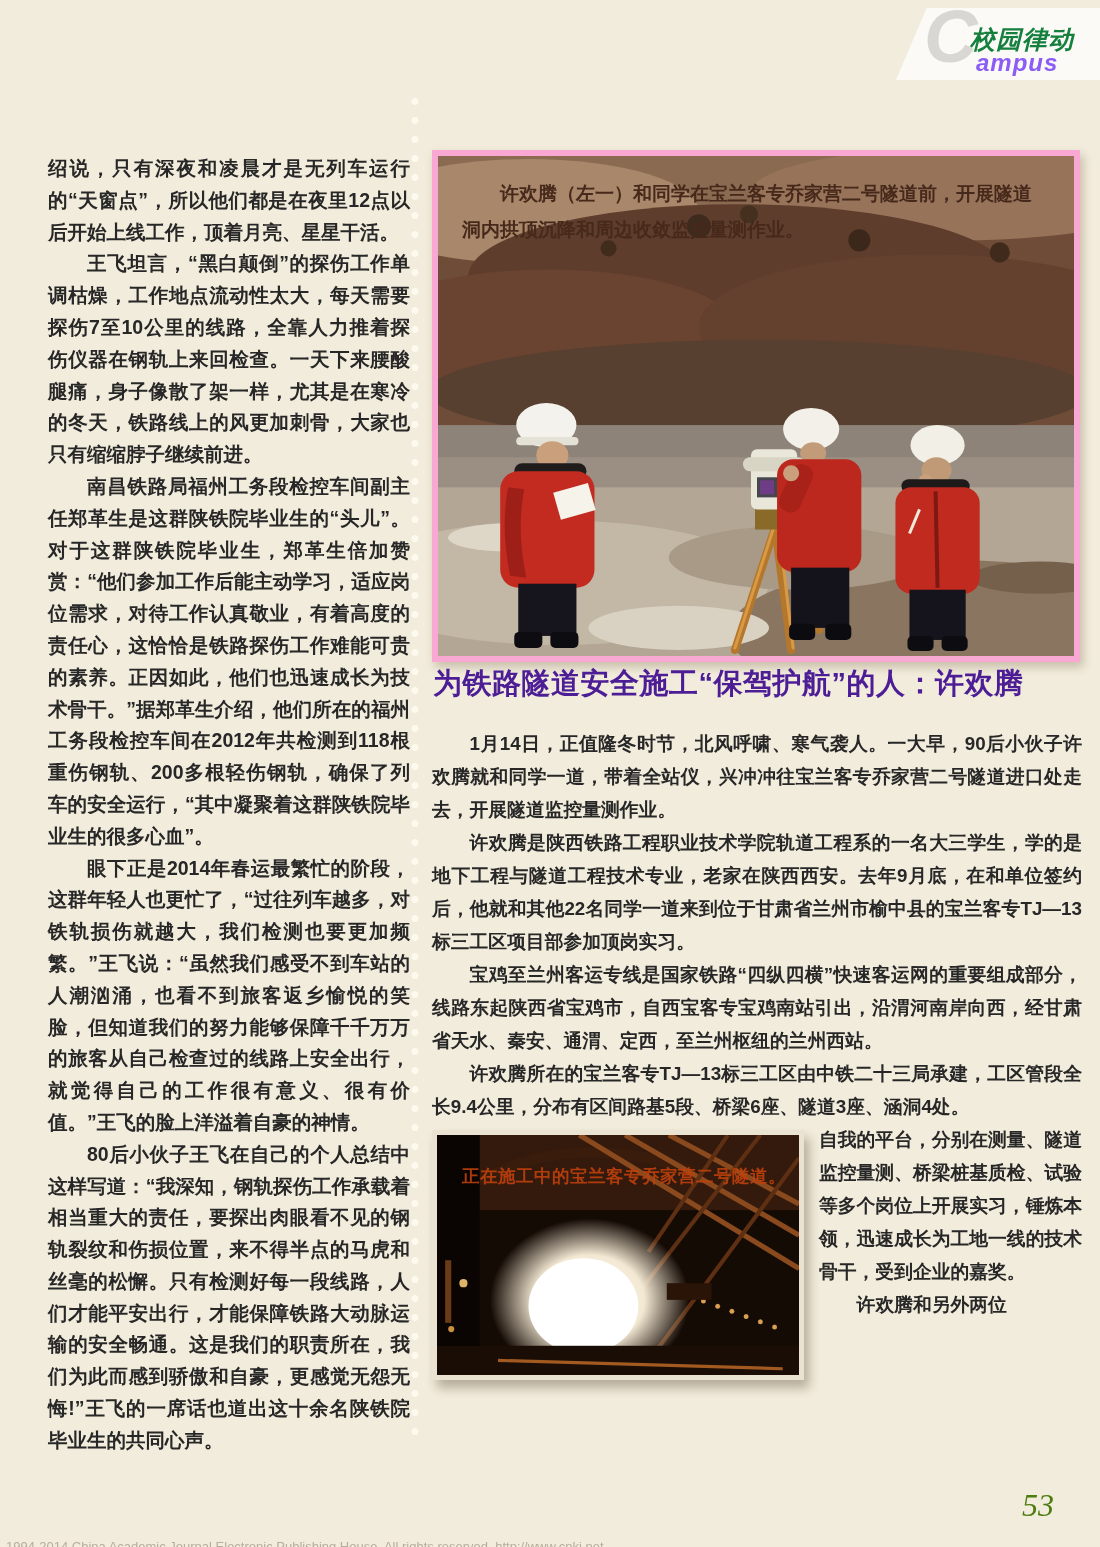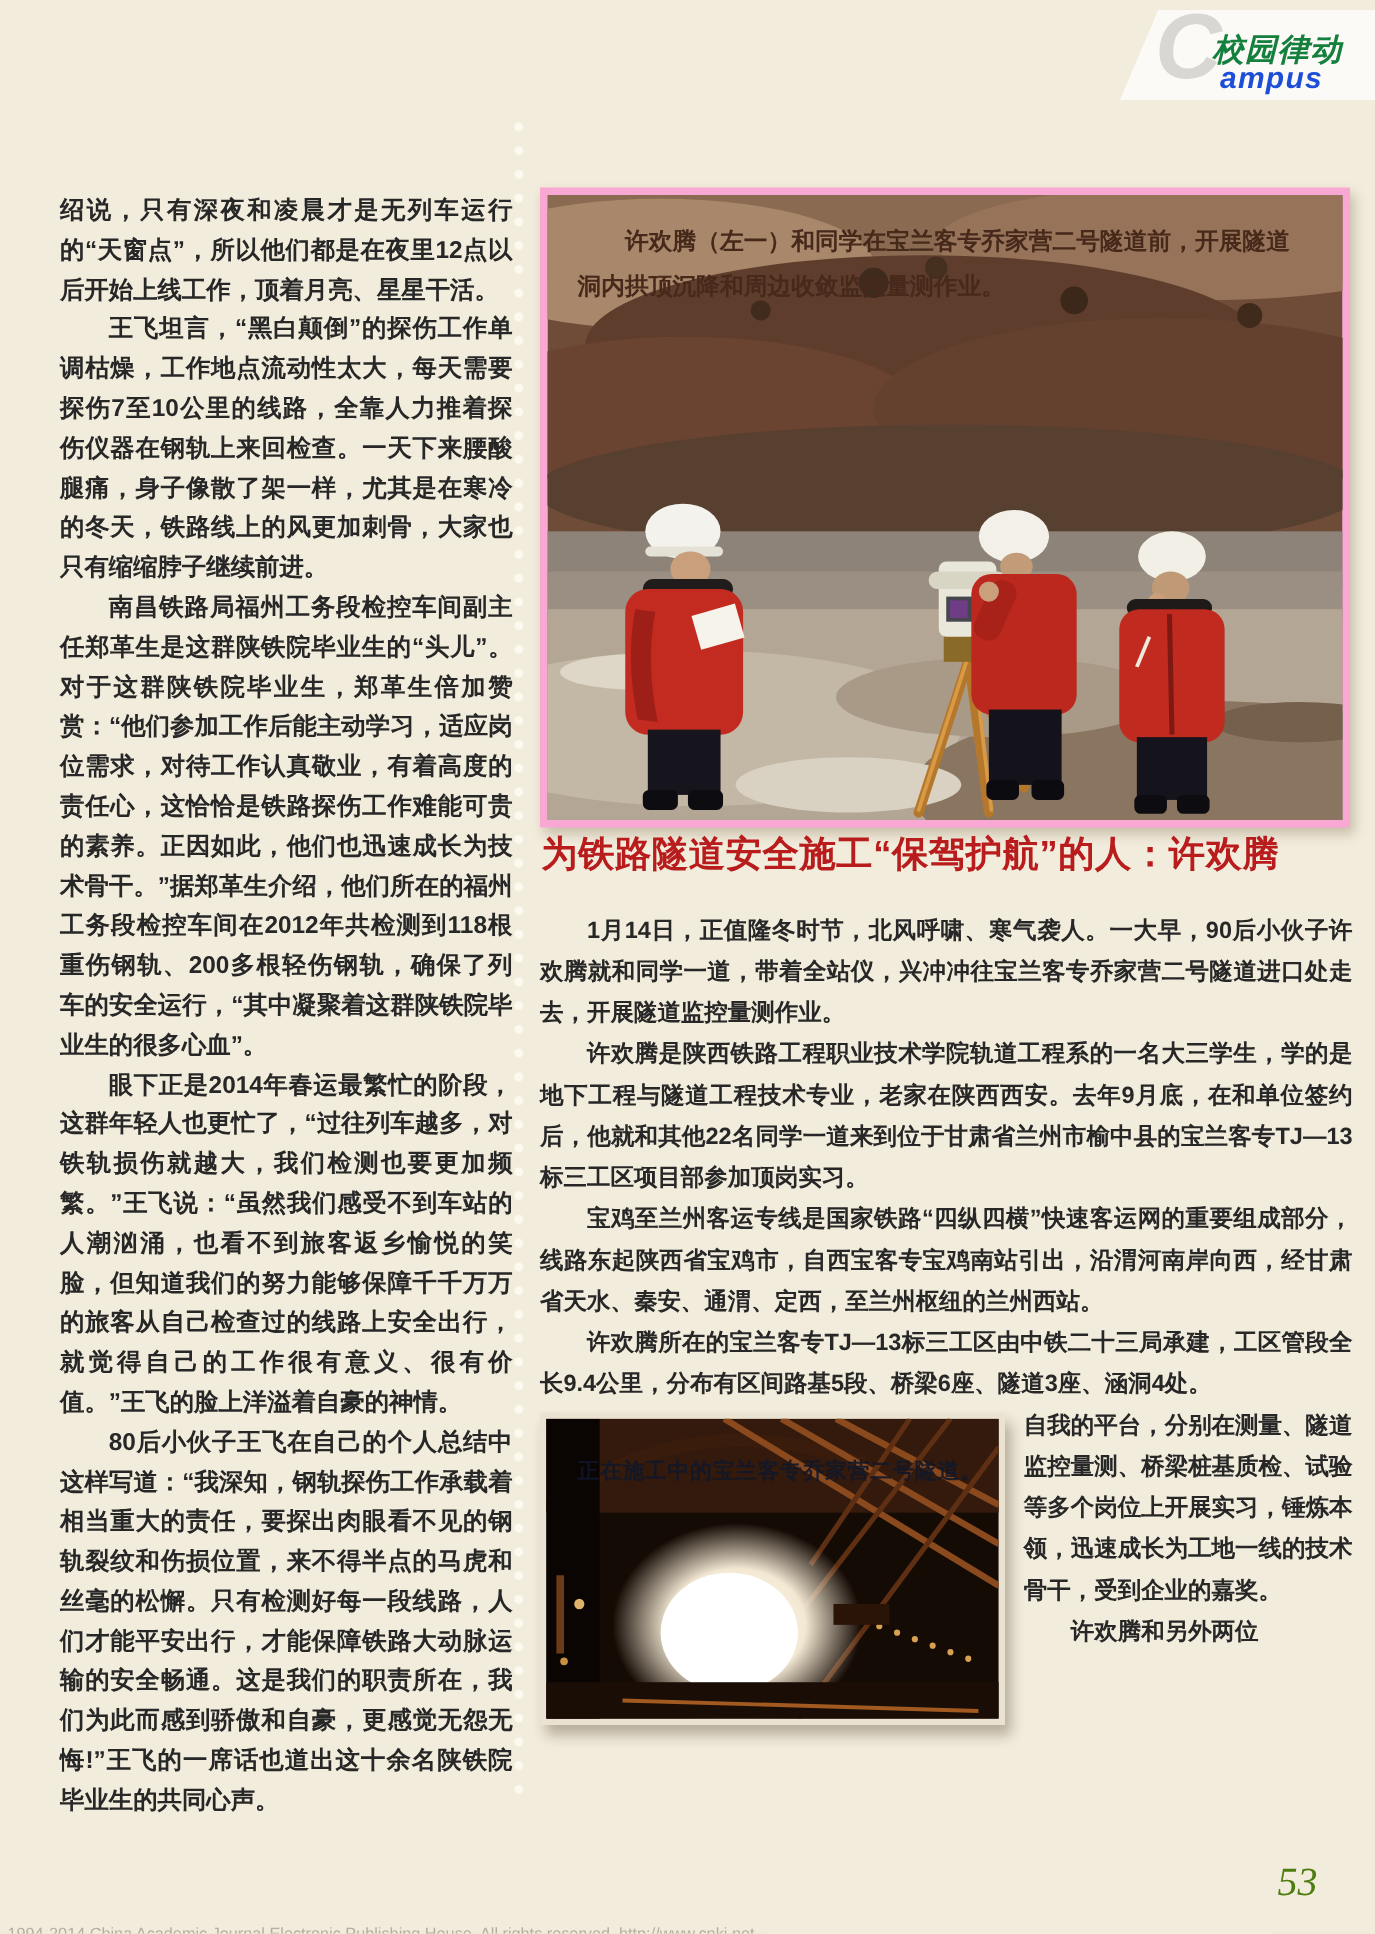--- a/index.html
+++ b/index.html
@@ -22,21 +22,21 @@
     color:#d8d7d4; line-height:1;
   }
   .m-cn {
     position:absolute; left:74px; top:15px;
     font-size:25px; font-weight:bold; font-style:italic;
     color:#15803d; letter-spacing:1px; white-space:nowrap;
   }
   .m-en {
     position:absolute; left:80px; top:41px;
     font-size:24px; font-weight:bold; font-style:italic;
-    color:#1d4ed8; letter-spacing:1px;
+    color:#8b5cf6; letter-spacing:1px;
   }
 
   
   .left-col {
     position:absolute; left:48px; top:153px; width:362px;
     font-size:19.5px; line-height:31.8px; font-weight:bold;
     color:#272727; text-align:justify;
   }
   .left-col p { margin:0; }
   .indent { text-indent:2em; }
@@ -57,21 +57,21 @@
   .survey-photo svg { width:100%; height:100%; display:block; }
   .photo-caption {
     position:absolute; left:30px; top:26px; right:30px;
     font-size:19px; line-height:36px; font-weight:bold;
     color:#46291a; text-indent:2em;
   }
 
   
   .headline {
     position:absolute; left:433px; top:664px; width:650px;
-    font-size:29px; font-weight:bold; color:#b91c1c; letter-spacing:0.5px;
+    font-size:29px; font-weight:bold; color:#4c1d95; letter-spacing:0.5px;
     white-space:nowrap;
   }
 
   
   .right-col {
     position:absolute; left:432px; top:727px; width:650px;
     font-size:18.8px; line-height:33px; font-weight:bold;
     color:#272727; text-align:justify;
   }
   .right-col p { margin:0; }
@@ -80,21 +80,21 @@
   .tunnel-photo {
     float:left; width:372px; height:250px;
     background:#eae3d2; padding:5px;
     margin:7px 15px 4px 0;
     box-shadow:5px 8px 10px rgba(60,40,20,0.32);
     position:relative;
   }
   .tunnel-photo svg { width:100%; height:100%; display:block; }
   .tunnel-caption {
     position:absolute; left:30px; top:30px; right:18px;
-    font-size:17.5px; font-weight:bold; color:#0f172a; opacity:0.88;
+    font-size:17.5px; font-weight:bold; color:#c2410c; opacity:0.88;
     letter-spacing:0.5px;
   }
 
   
   .page-number {
     position:absolute; right:46px; top:1487px;
     font-family:"Liberation Serif","DejaVu Serif",serif;
     font-style:italic; font-size:32px; color:#4d7c0f;
   }
   .watermark {

